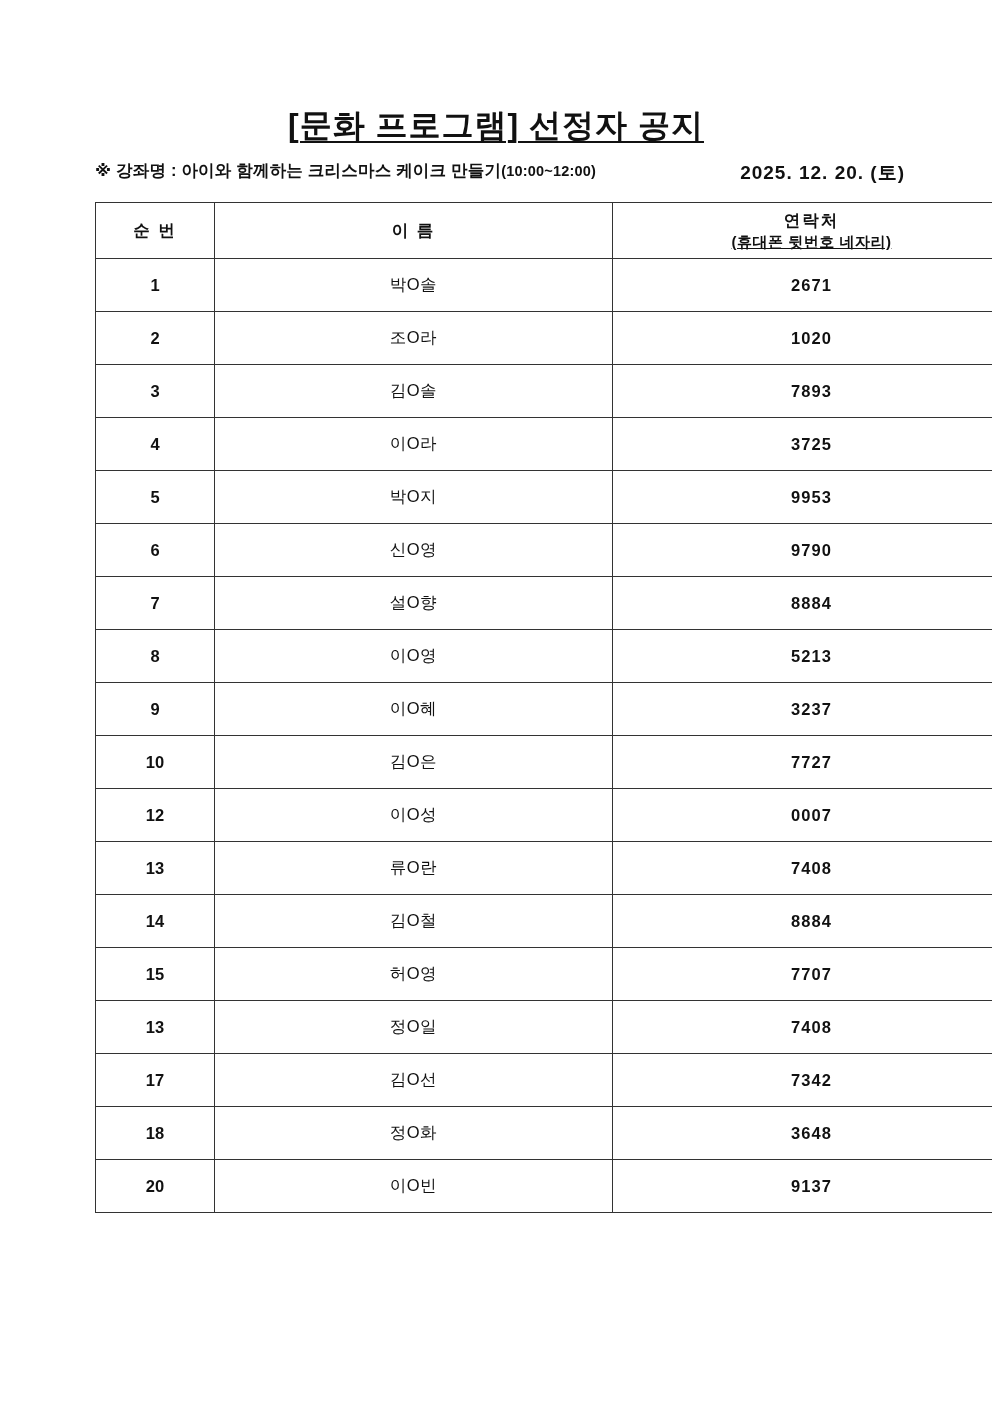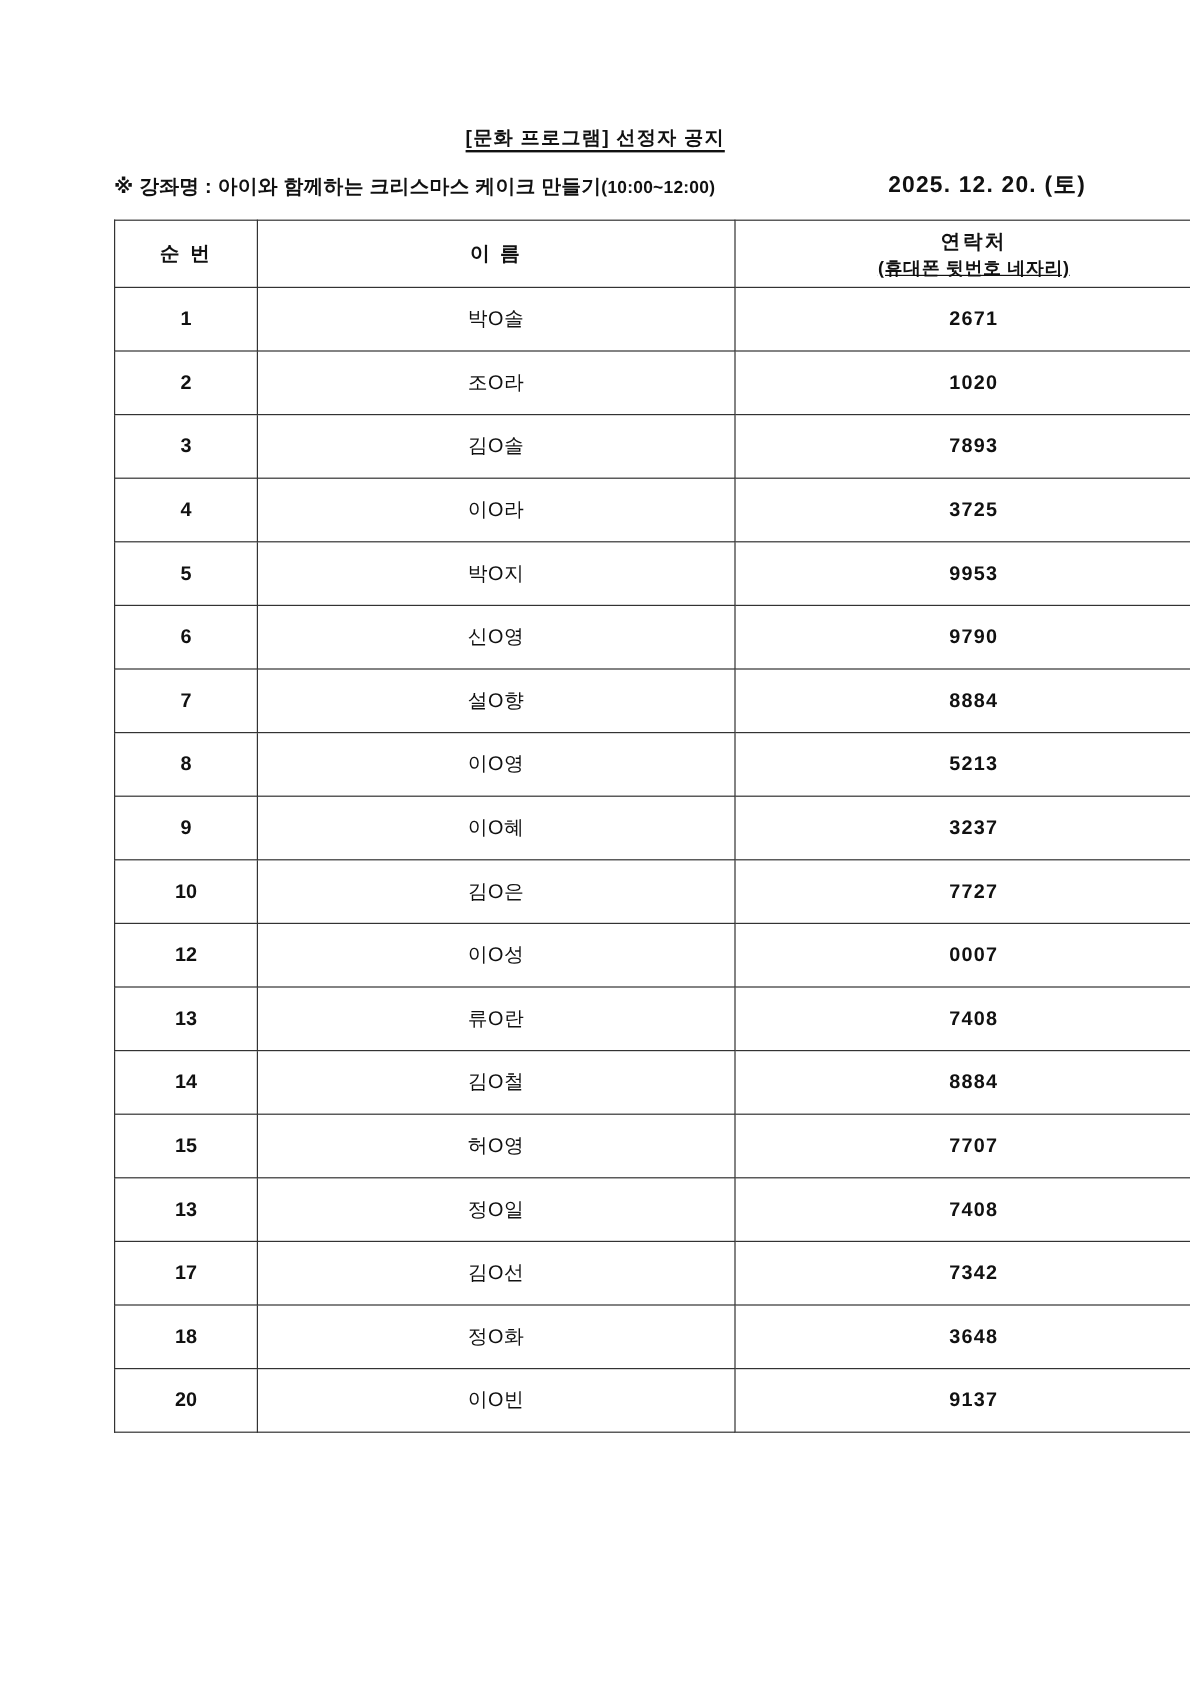--- a/index.html
+++ b/index.html
@@ -12,36 +12,36 @@
     height: 1403px;
     font-family: "Liberation Sans", "DejaVu Sans", sans-serif;
     color: #111111;
     position: relative;
   }
   .doc {
     padding-top: 106px;
   }
   .doc-title {
     text-align: center;
-    font-size: 16px;
+    font-size: 32px;
     font-weight: bold;
     letter-spacing: 1px;
     line-height: 1.2;
   }
   .doc-title .underlined {
     text-decoration: underline;
     text-decoration-thickness: 2px;
     text-underline-offset: 5px;
   }
   .meta-row {
     width: 810px;
     margin: 16px 0 0 95px;
     display: flex;
     justify-content: space-between;
-    align-items: flex-end;
+    align-items: flex-start;
     font-weight: bold;
     white-space: nowrap;
   }
   .course-line {
     font-size: 16.5px;
     letter-spacing: 0.2px;
   }
   .course-time {
     font-size: 14.5px;
   }

